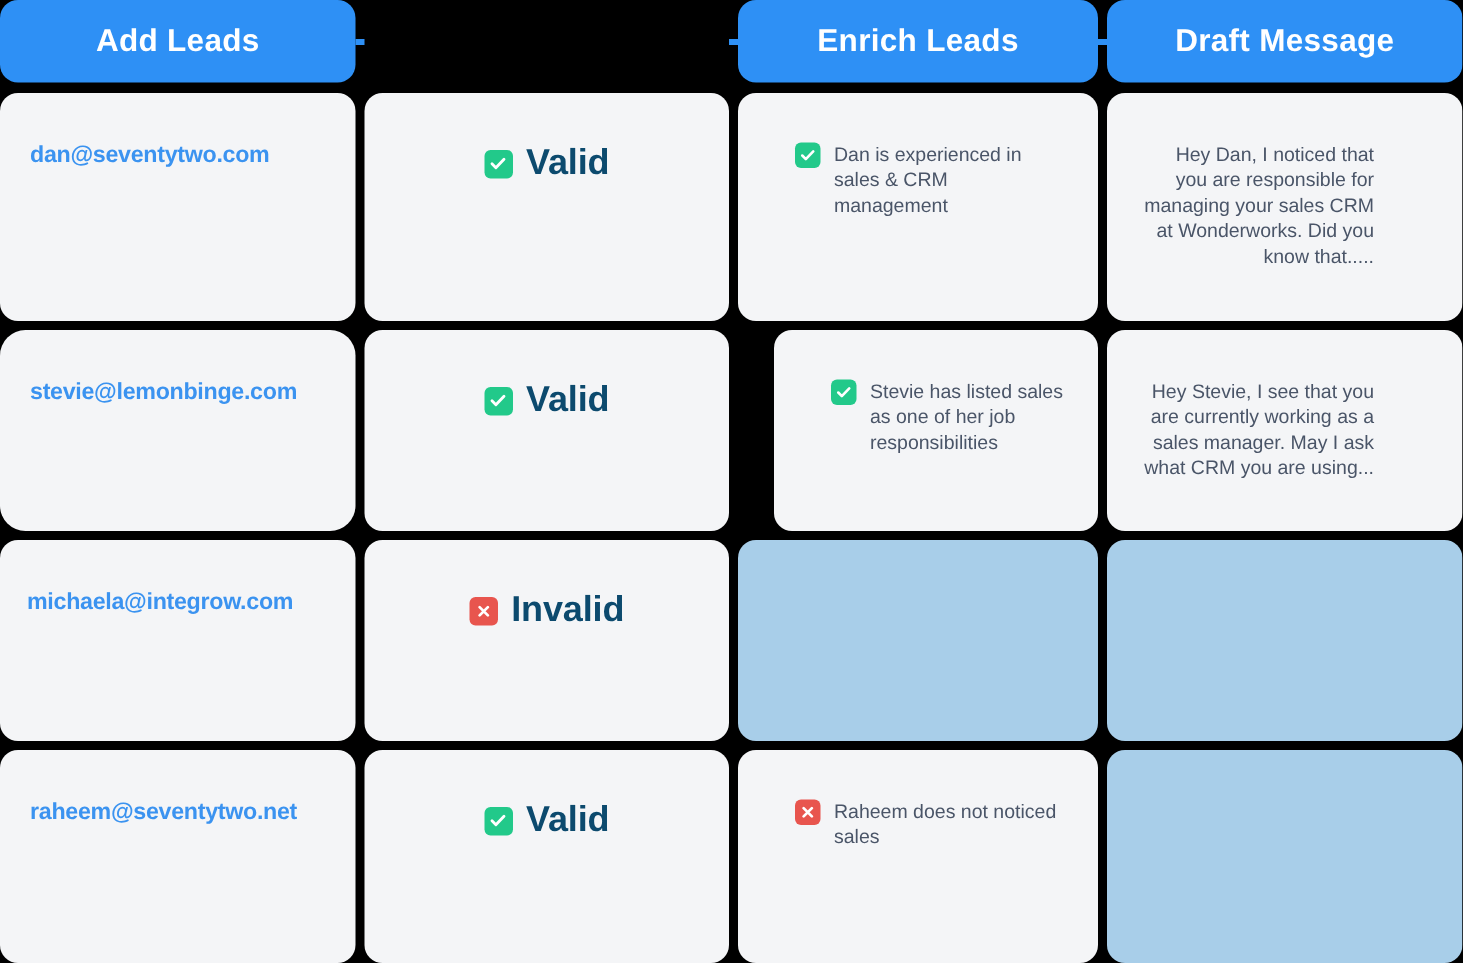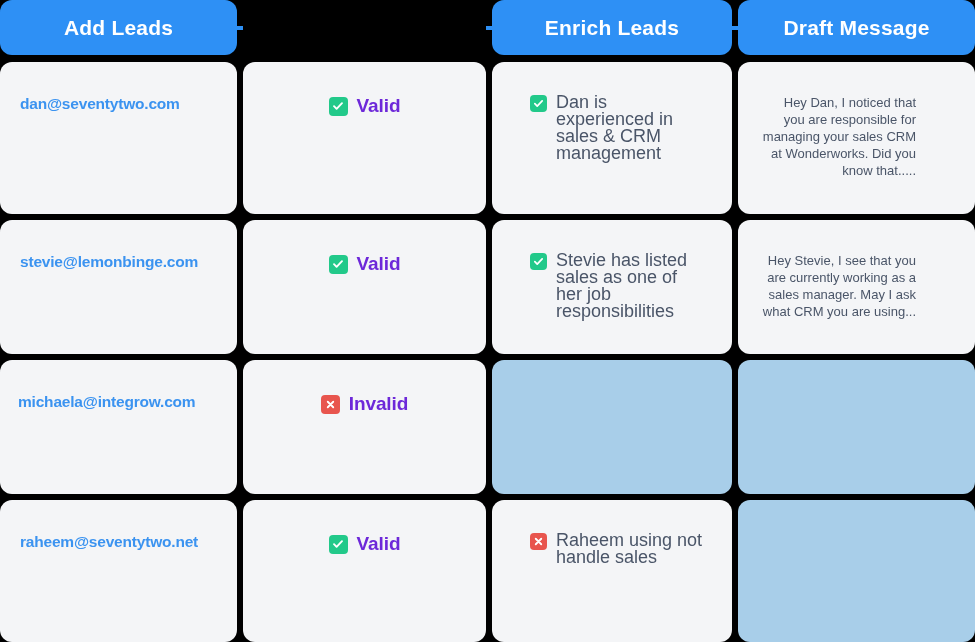--- a/index.html
+++ b/index.html
@@ -69,38 +69,38 @@
   
   .status {
     display: flex;
     align-items: center;
     justify-content: center;
     gap: 9px;
     padding-top: 17px;
   }
 
   .status-label {
-    color: #6d28d9;
-    font-size: 19px;
+    color: #0c4a6e;
+    font-size: 24px;
     font-weight: bold;
     letter-spacing: -0.1px;
   }
 
   
   .note {
     display: flex;
     align-items: flex-start;
     gap: 9px;
     padding-top: 16px;
     padding-left: 20px;
   }
 
   .note-text {
     color: #4A5568;
-    font-size: 18px;
+    font-size: 13px;
     line-height: 17px;
     max-width: 150px;
   }
 
   .msg-text {
     color: #4A5568;
     font-size: 13px;
     line-height: 17px;
     padding-top: 16px;
     padding-left: 4px;
@@ -169,36 +169,36 @@
           </svg>
       </span>
       <span class="note-text">Dan is experienced in sales &amp; CRM management</span>
     </div>
   </div>
 
   <div class="card" style="grid-column:7; grid-row:3;">
     <div class="msg-text">Hey Dan, I noticed that you are responsible  for managing your sales CRM at Wonderworks. Did you know that.....</div>
   </div>
 
-  <div class="card" style="grid-column:1; grid-row:5;">
+  <div class="card" style="grid-column:1; grid-row:5;border-radius:17px;">
     <div class="email">stevie@lemonbinge.com</div>
   </div>
 
   <div class="card" style="grid-column:3; grid-row:5;">
     <div class="status">
       <span class="icon-box ok">
         <svg width="12" height="12" viewBox="0 0 12 12">
             <path d="M2 6.2 L4.6 8.8 L10 3.2" stroke="#ffffff" stroke-width="1.9" fill="none" stroke-linecap="round" stroke-linejoin="round"></path>
           </svg>
       </span>
       <span class="status-label">Valid</span>
     </div>
   </div>
 
-  <div class="card" style="grid-column:5; grid-row:5;">
+  <div class="card" style="grid-column:5; grid-row:5;margin-left:24px;">
     <div class="note">
       <span class="icon-box ok">
         <svg width="11" height="11" viewBox="0 0 12 12">
             <path d="M2 6.2 L4.6 8.8 L10 3.2" stroke="#ffffff" stroke-width="1.9" fill="none" stroke-linecap="round" stroke-linejoin="round"></path>
           </svg>
       </span>
       <span class="note-text">Stevie has listed sales as one of her job responsibilities</span>
     </div>
   </div>
 
@@ -240,19 +240,19 @@
     </div>
   </div>
 
   <div class="card" style="grid-column:5; grid-row:9;">
     <div class="note">
       <span class="icon-box bad">
         <svg width="11" height="11" viewBox="0 0 12 12">
             <path d="M3 3 L9 9 M9 3 L3 9" stroke="#ffffff" stroke-width="2" fill="none" stroke-linecap="round"></path>
           </svg>
       </span>
-      <span class="note-text">Raheem using not handle sales</span>
+      <span class="note-text">Raheem does not noticed sales</span>
     </div>
   </div>
 
   <div class="card placeholder" style="grid-column:7; grid-row:9;"></div>
 
 </div>
 
 </body></html>

